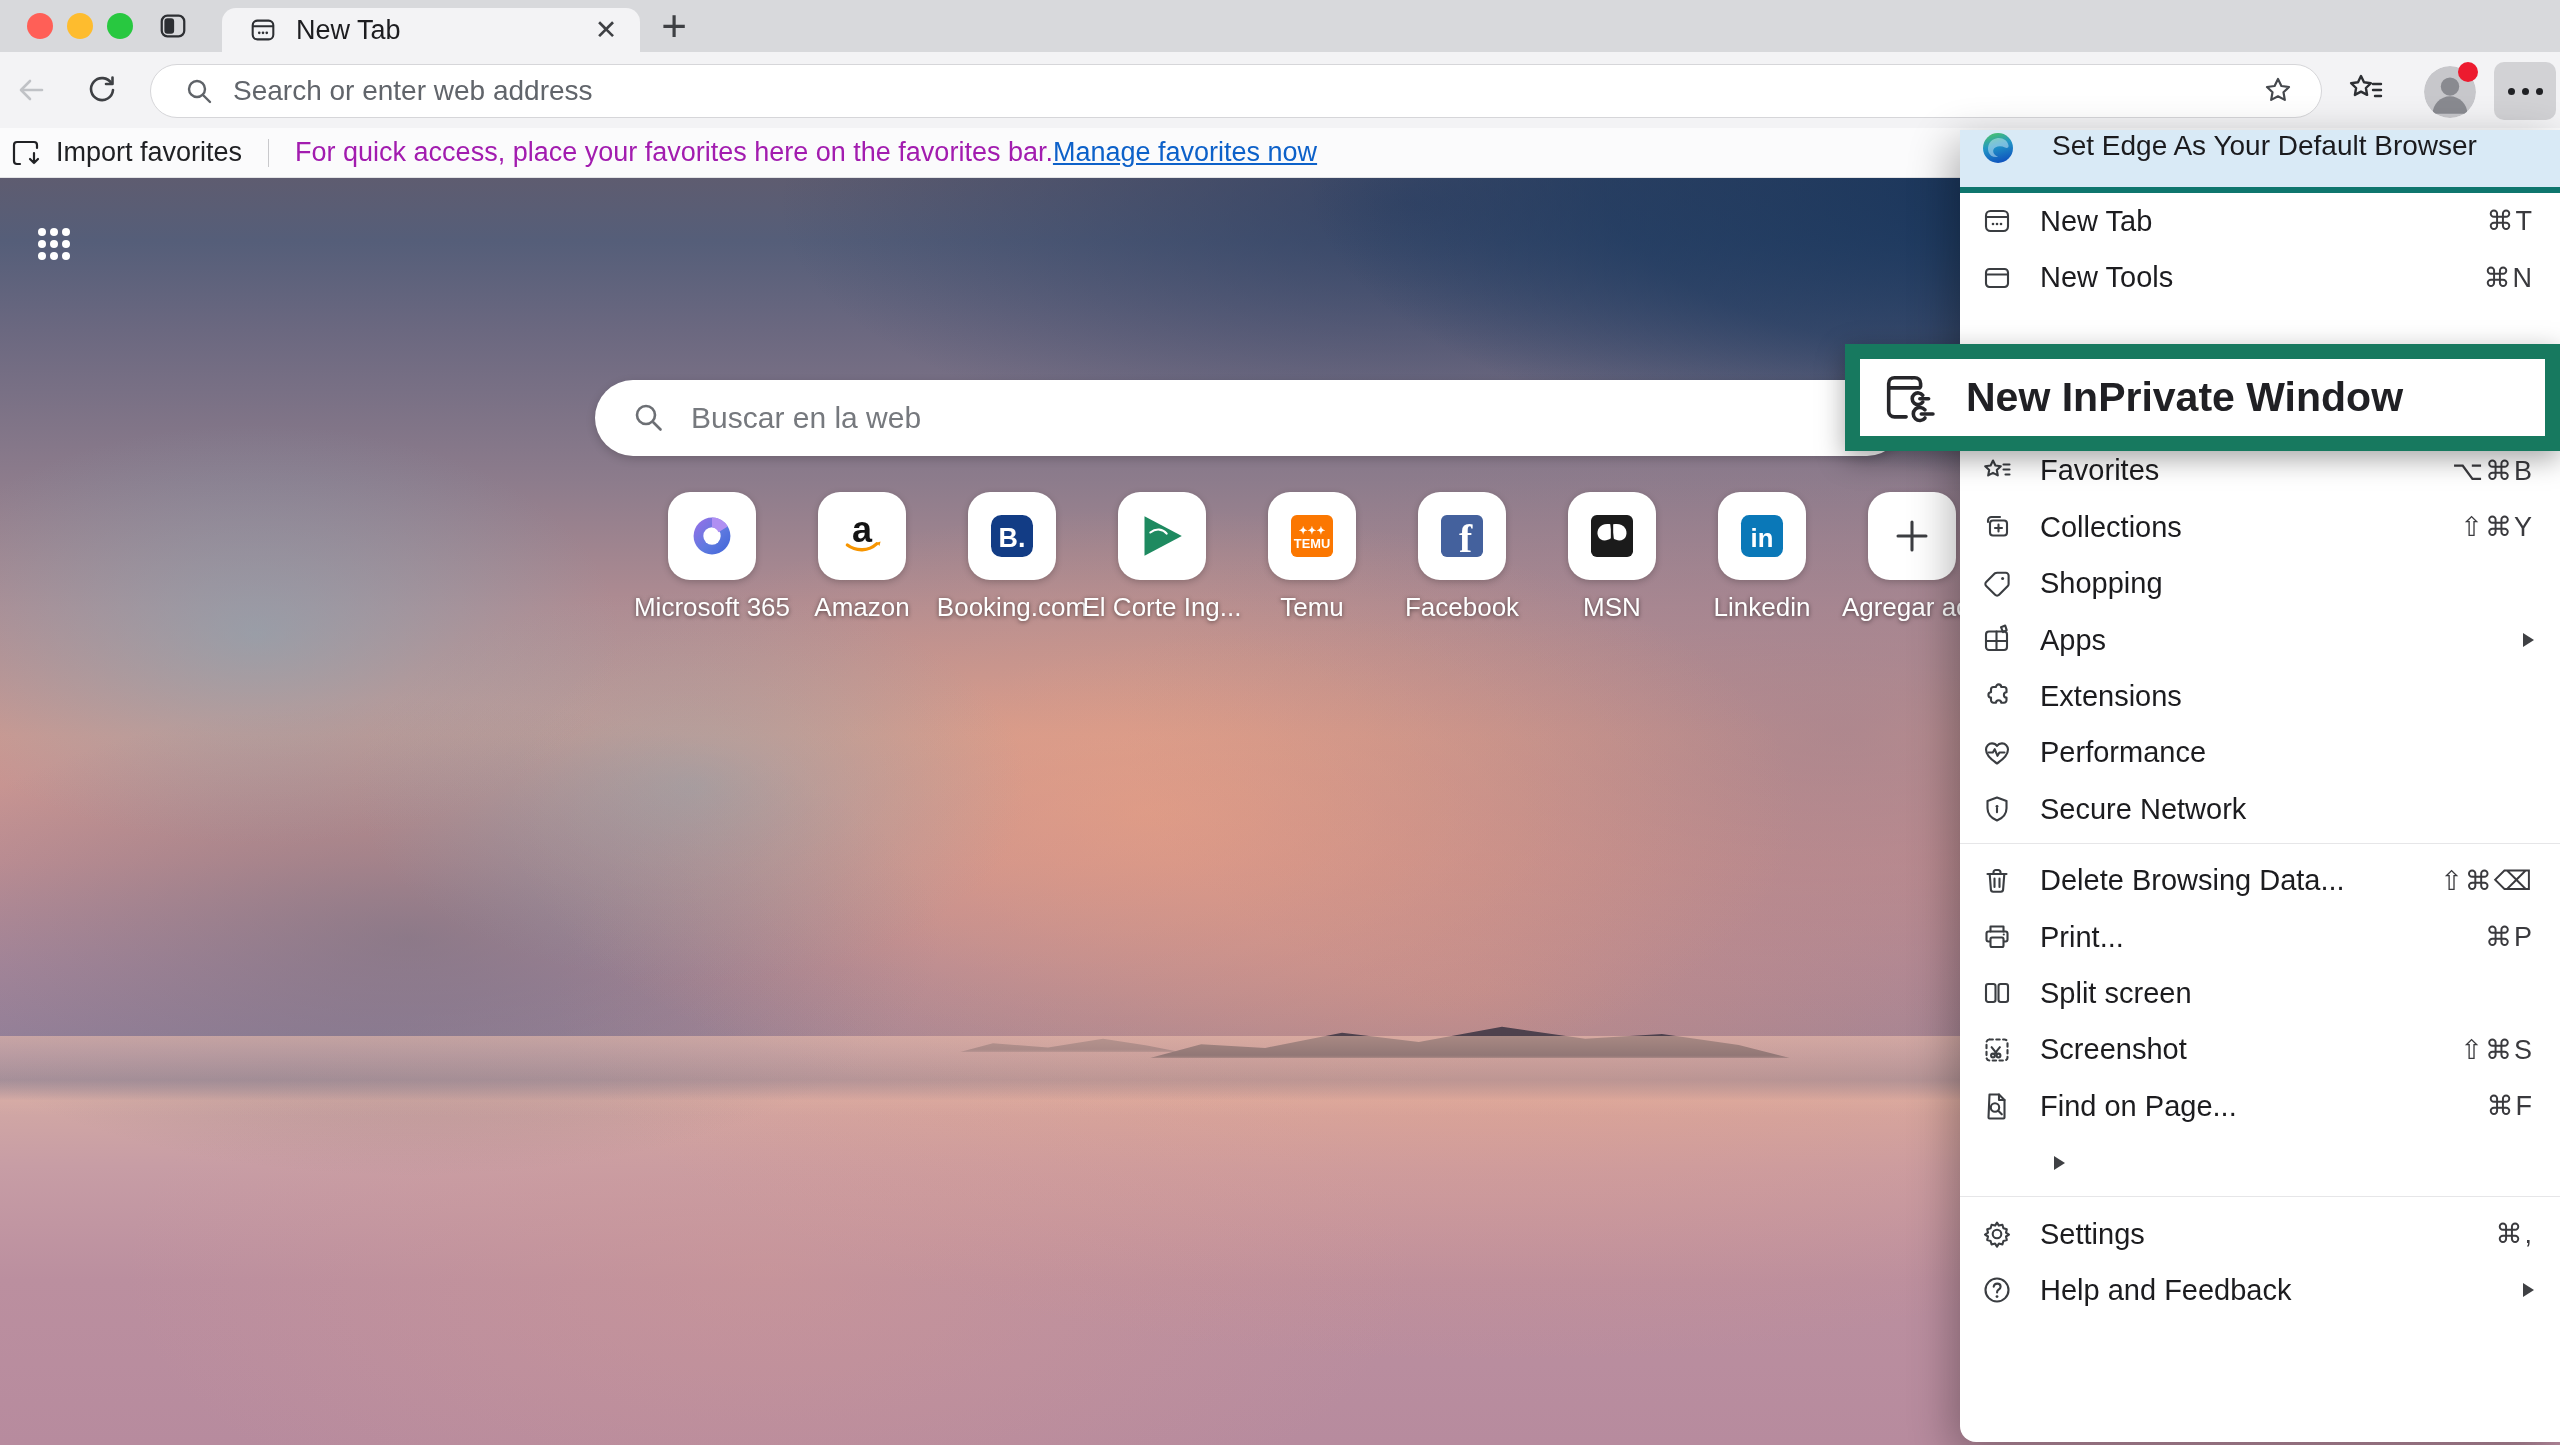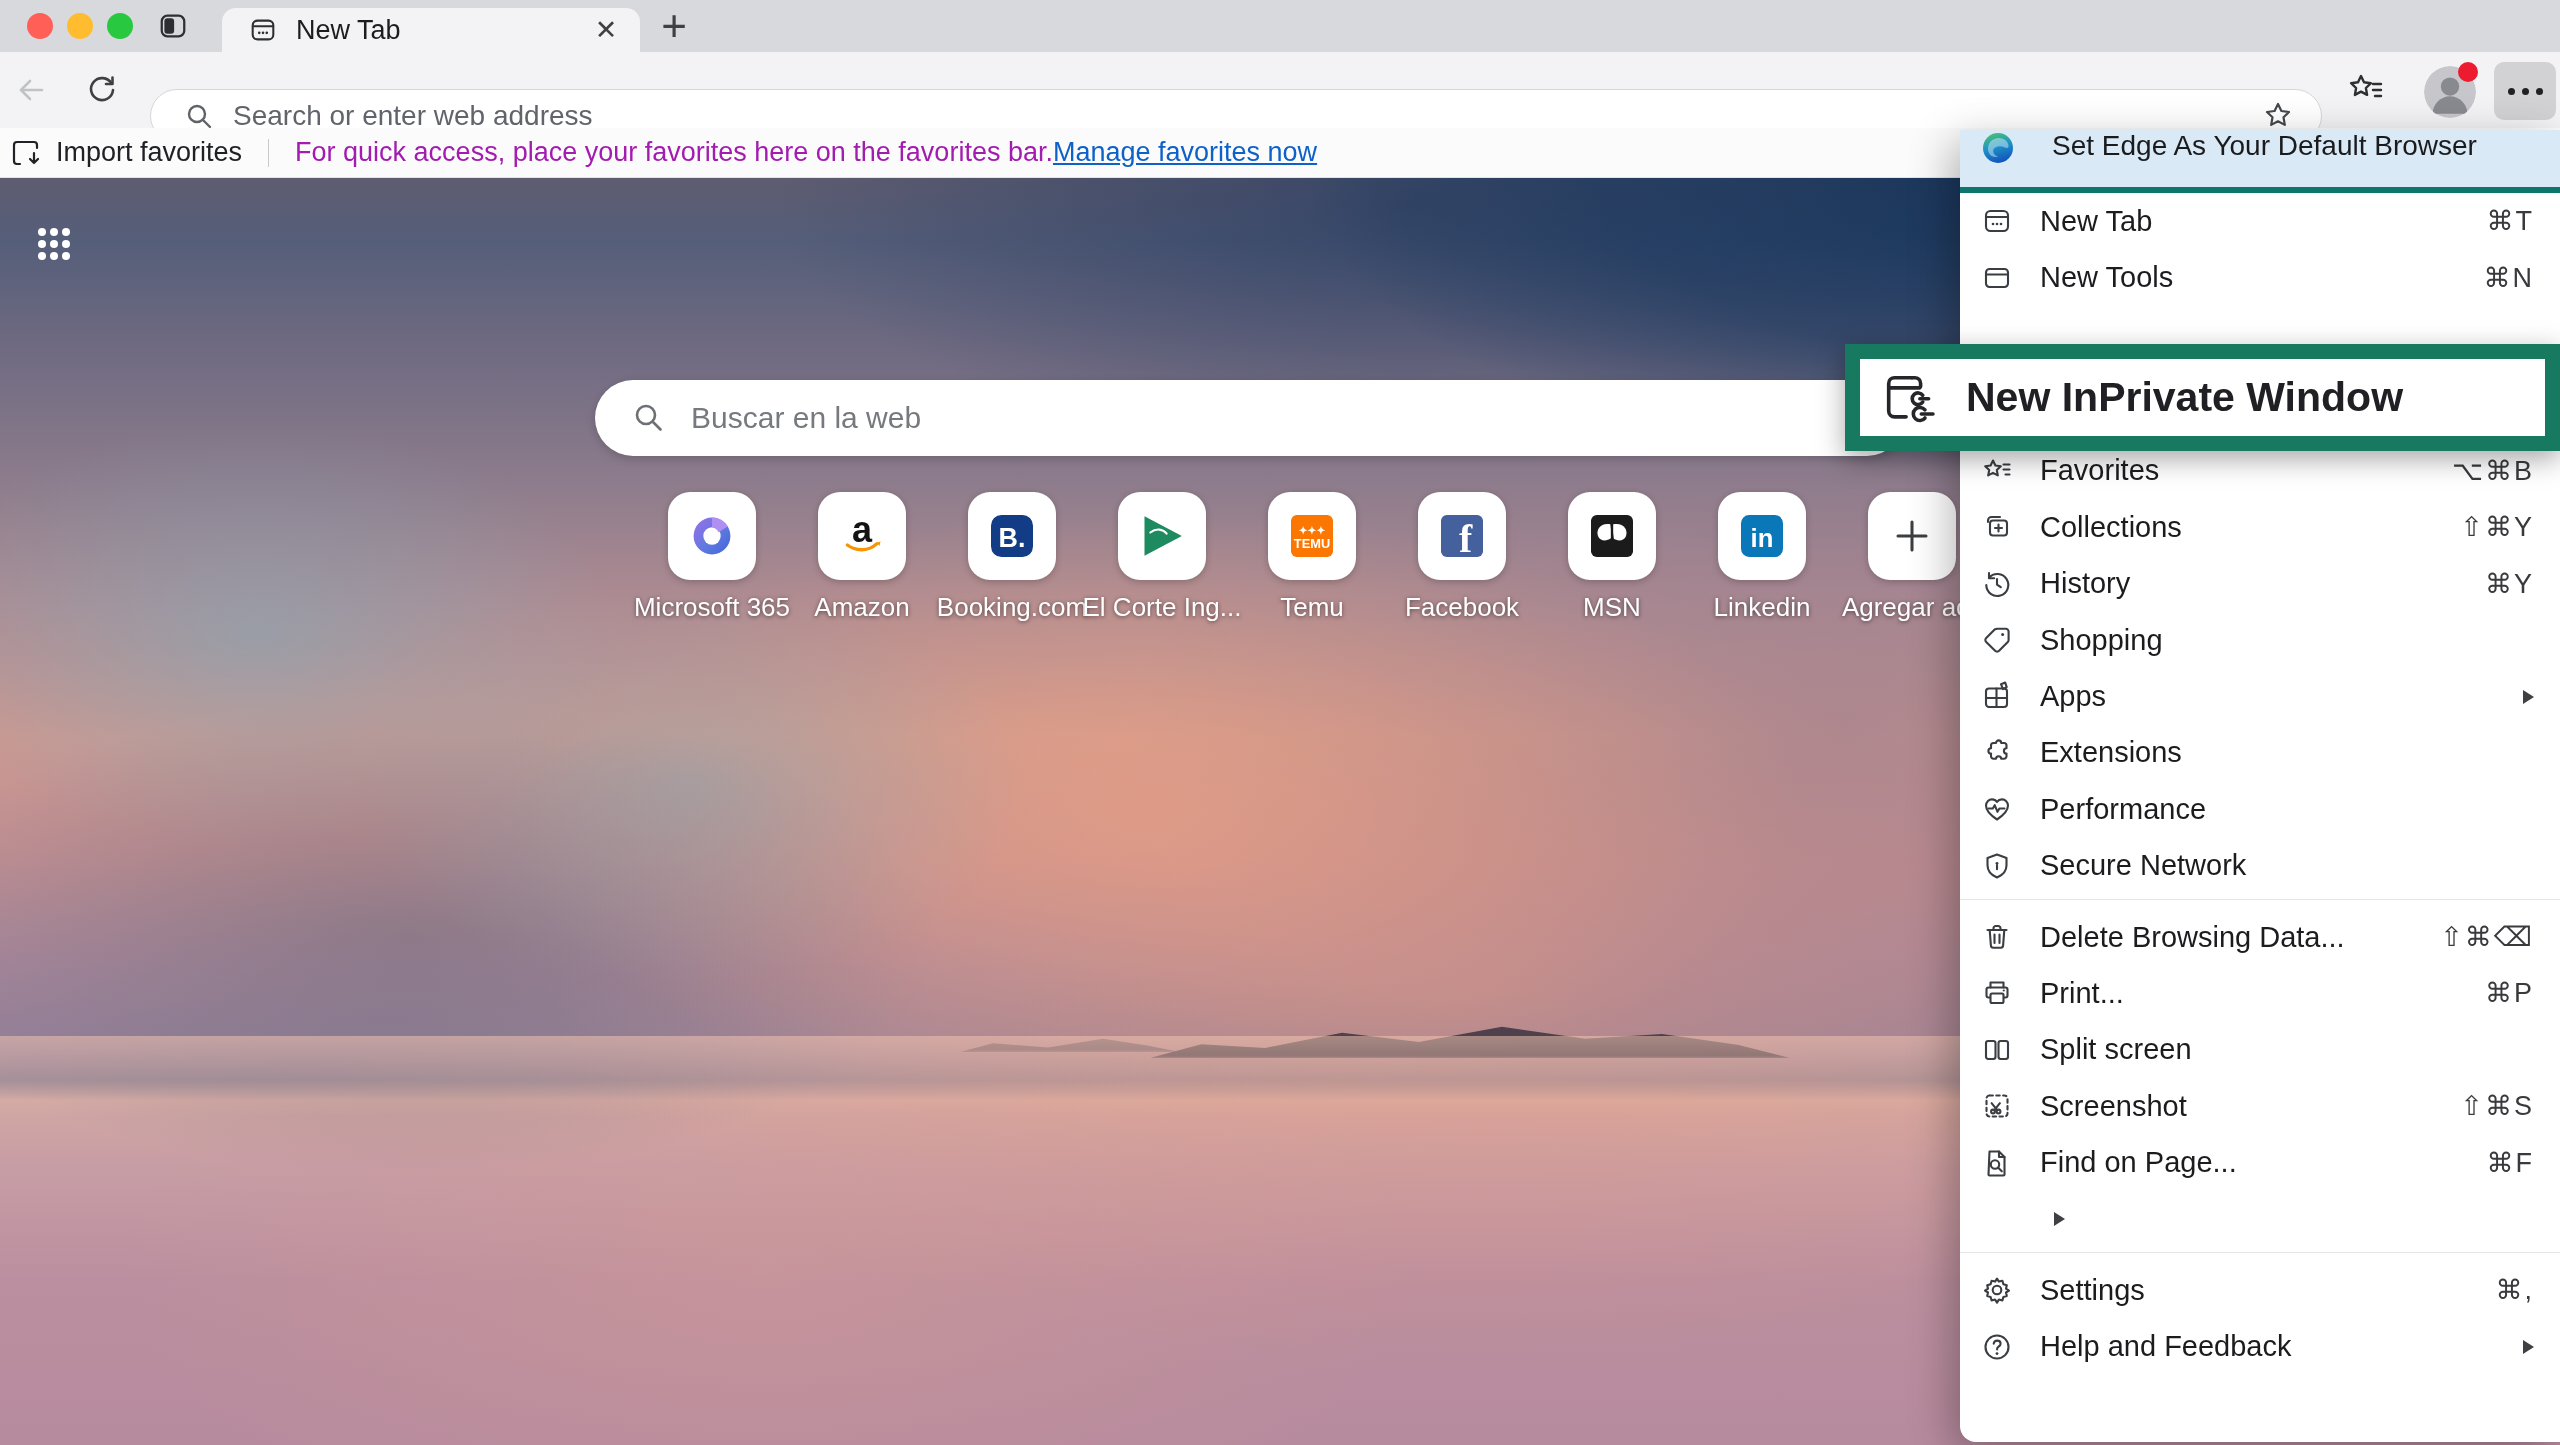--- a/index.html
+++ b/index.html
@@ -18,21 +18,21 @@
   .tab-close{width:36px;height:36px;margin-right:16px;display:flex;align-items:center;justify-content:center;
     font-size:27px;color:#3e4044;}
   .newtab-btn{position:absolute;left:650px;top:2px;width:48px;height:48px;display:flex;align-items:center;
     justify-content:center;font-size:44px;font-weight:300;color:#3e4044;}
 
   
   .toolbar{position:absolute;left:0;top:52px;width:2560px;height:76px;background:#f3f3f5;}
   .nav-btn{position:absolute;top:20px;width:36px;height:36px;}
   .back{left:14px;}.reload{left:84px;}
   .omnibox{position:absolute;left:150px;top:12px;width:2172px;height:54px;background:#fff;
-    border:1px solid #d6d6d9;border-radius:28px;display:flex;align-items:center;box-sizing:border-box;margin-top:25px;}
+    border:1px solid #d6d6d9;border-radius:28px;display:flex;align-items:center;box-sizing:border-box;}
   .omnibox .mag{width:32px;height:32px;margin-left:32px;flex:none;}
   .omnibox input{border:none;outline:none;flex:1;margin-left:16px;font-size:28px;color:#3c4043;
     font-family:"Liberation Sans",sans-serif;background:transparent;}
   .omnibox input::placeholder{color:#61656b;}
   .omnibox .fav-star{width:34px;height:34px;margin-right:26px;flex:none;}
   .starlist{left:2346px;}.starlist{position:absolute;width:40px;height:40px;top:18px;}
   .avatar-wrap{position:absolute;left:2424px;top:14px;width:52px;height:52px;}
   .avatar{width:52px;height:52px;border-radius:50%;overflow:hidden;display:block;}
   .avatar-dot{position:absolute;right:-2px;top:-4px;width:20px;height:20px;border-radius:50%;background:#ed1b2f;}
   .more-btn{position:absolute;left:2494px;top:10px;width:62px;height:58px;border-radius:10px;background:#d2d2d5;
@@ -395,31 +395,20 @@
                 <rect x="9" y="9.5" width="17" height="15" rx="3"></rect>
                 <path d="M17.5 13.5v7M14 17h7"></path>
               </svg>
             </span>
             <span class="mi-label">Collections</span>
             <span class="mi-shortcut">⇧⌘Y</span>
           </div>
           <div class="menu-item">
             <span class="mi-icon">
               <svg viewBox="0 0 32 32" fill="none" stroke="#3a3d41" stroke-width="2.1" stroke-linecap="round" stroke-linejoin="round">
-                <path d="M8 9.8A11 11 0 1 1 5.3 17"></path>
-                <path d="M8 5v5.2h5.2"></path>
-                <path d="M16 11v5.6l3.8 2.6"></path>
-              </svg>
-            </span>
-            <span class="mi-label">History</span>
-            <span class="mi-shortcut">⌘Y</span>
-          </div>
-          <div class="menu-item">
-            <span class="mi-icon">
-              <svg viewBox="0 0 32 32" fill="none" stroke="#3a3d41" stroke-width="2.1" stroke-linecap="round" stroke-linejoin="round">
                 <path d="M13.9 5.2L5.2 13.9a2.8 2.8 0 0 0 0 4l8.9 8.9a2.8 2.8 0 0 0 4 0l8.7-8.7c.5-.5.8-1.3.8-2V7.6a2.8 2.8 0 0 0-2.8-2.8h-8.5c-.8 0-1.5.3-2.4.4z"></path>
                 <circle cx="21.6" cy="10.4" r="1.5" fill="#3a3d41" stroke="none"></circle>
               </svg>
             </span>
             <span class="mi-label">Shopping</span>
           </div>
           <div class="menu-item">
             <span class="mi-icon">
               <svg viewBox="0 0 32 32" fill="none" stroke="#3a3d41" stroke-width="2.1" stroke-linecap="round" stroke-linejoin="round">
                 <rect x="5" y="7.5" width="21" height="18.5" rx="3"></rect>

